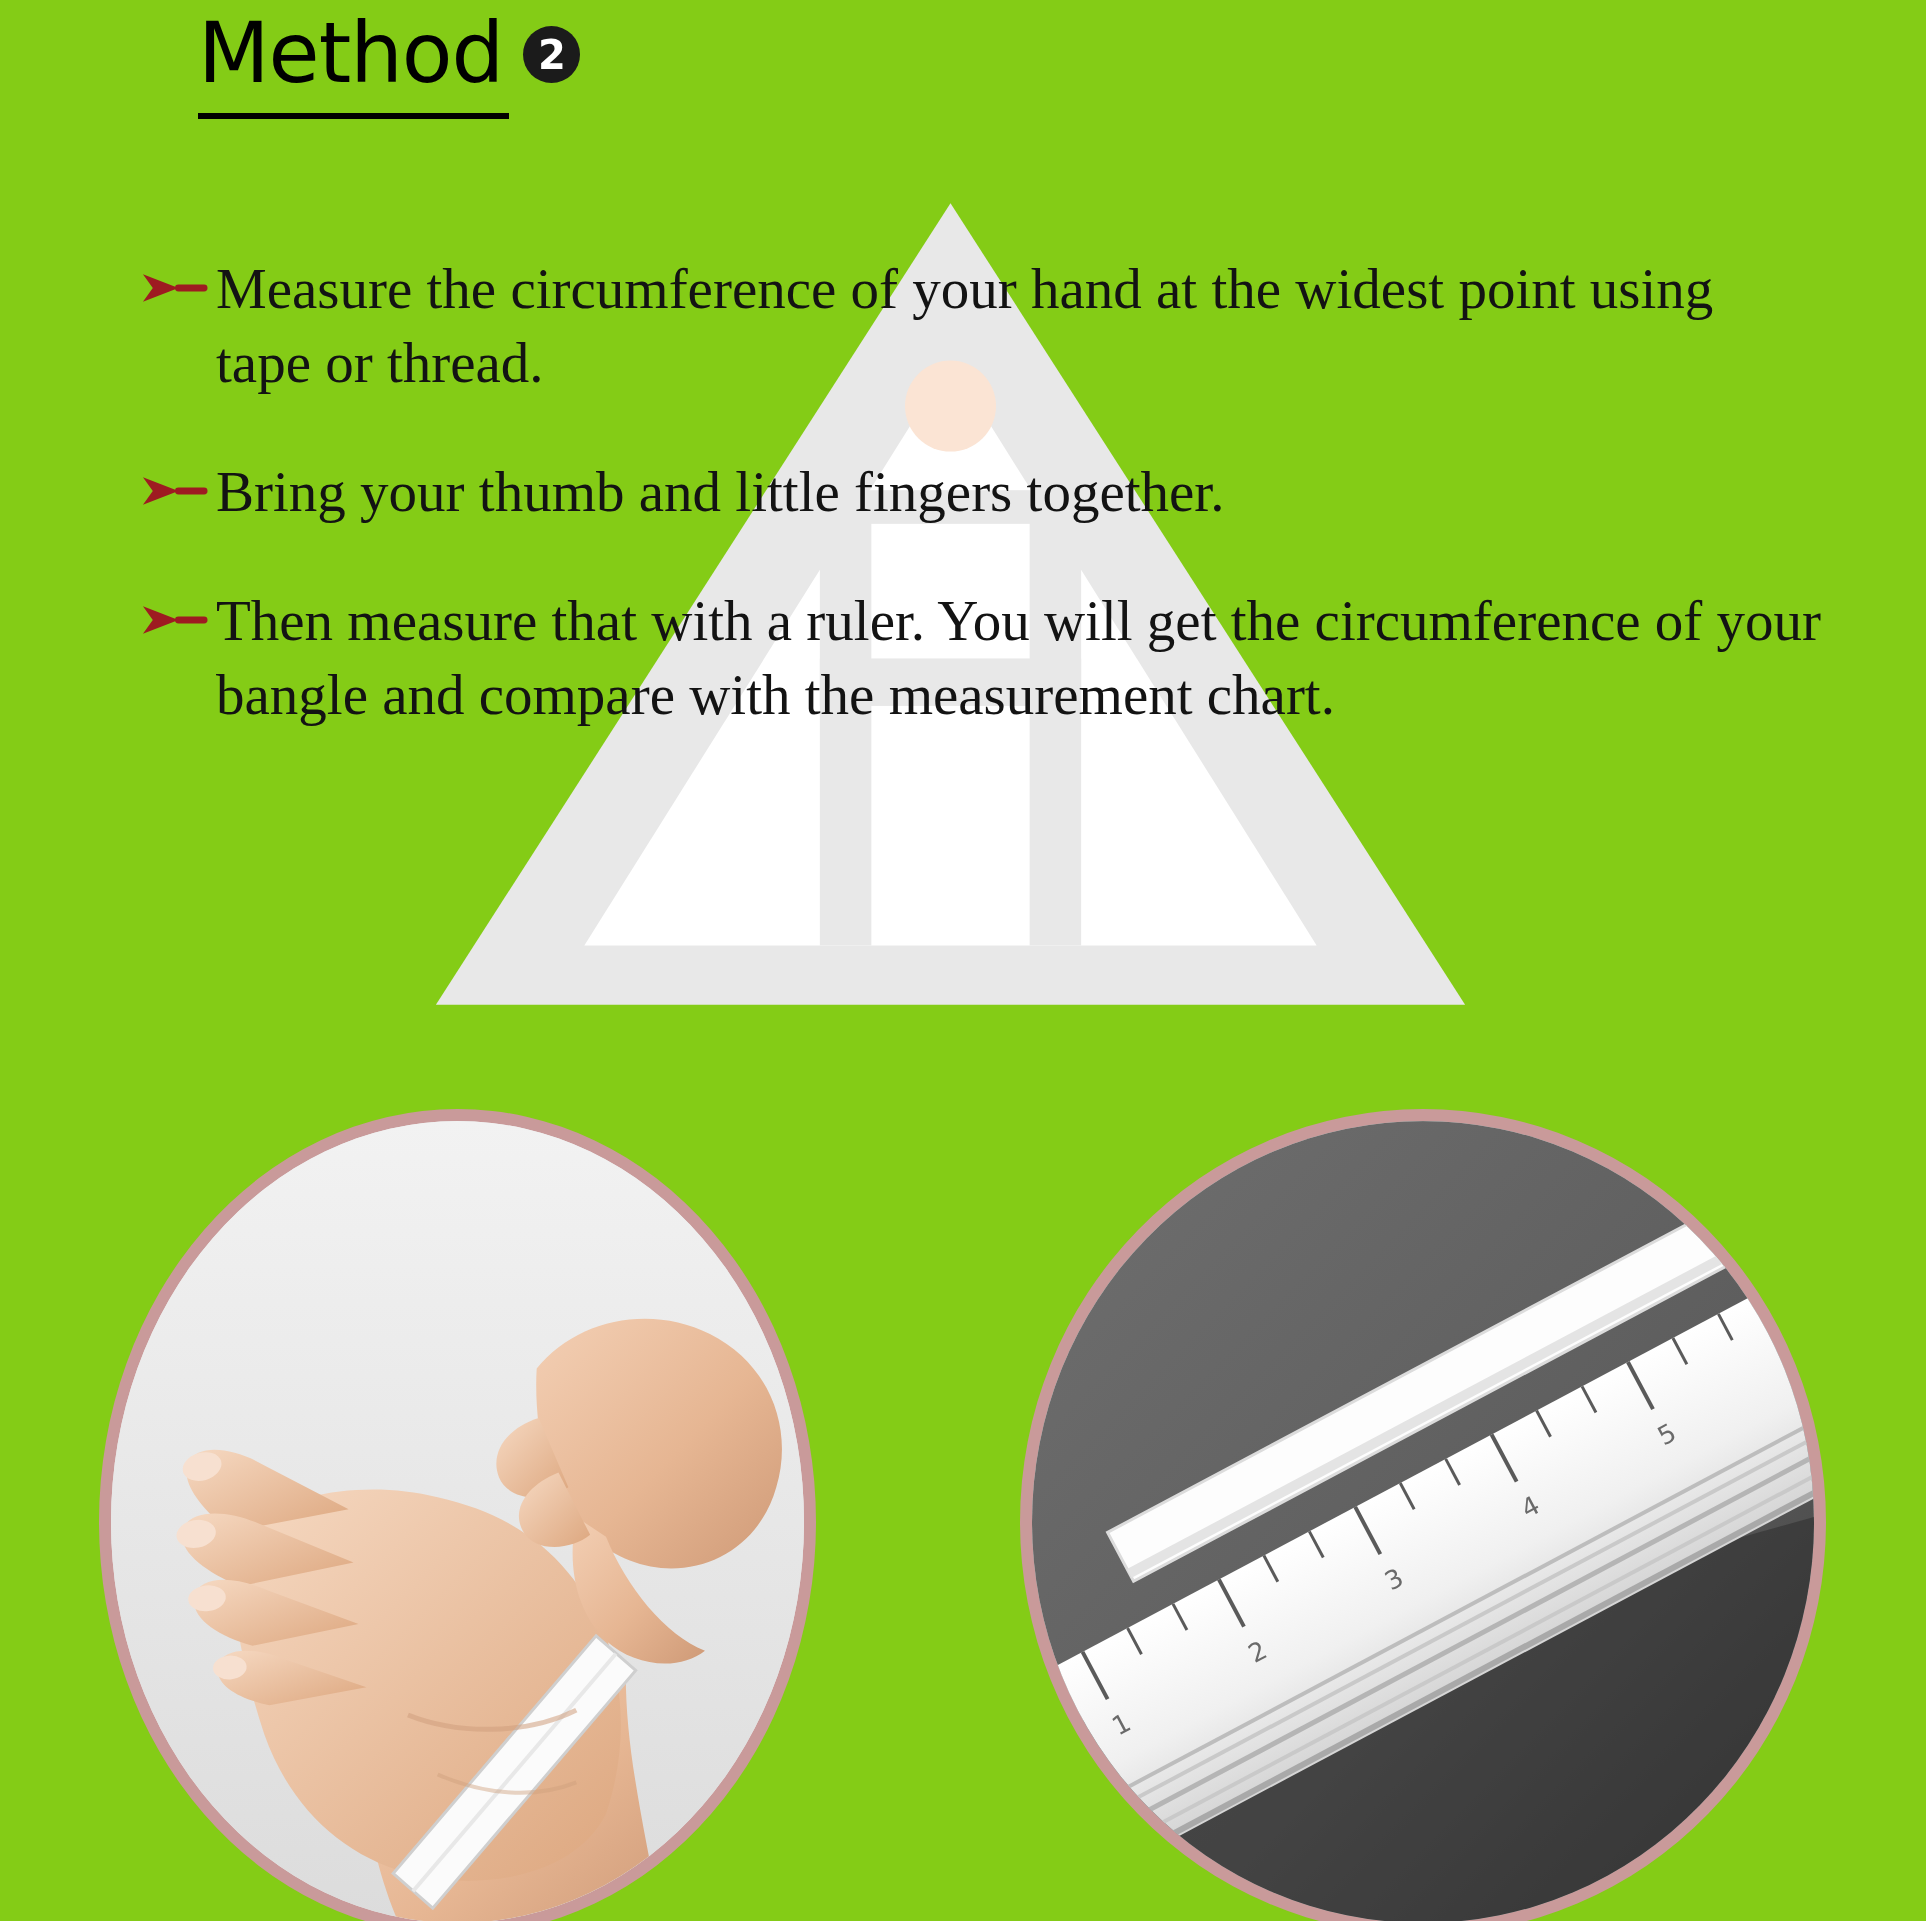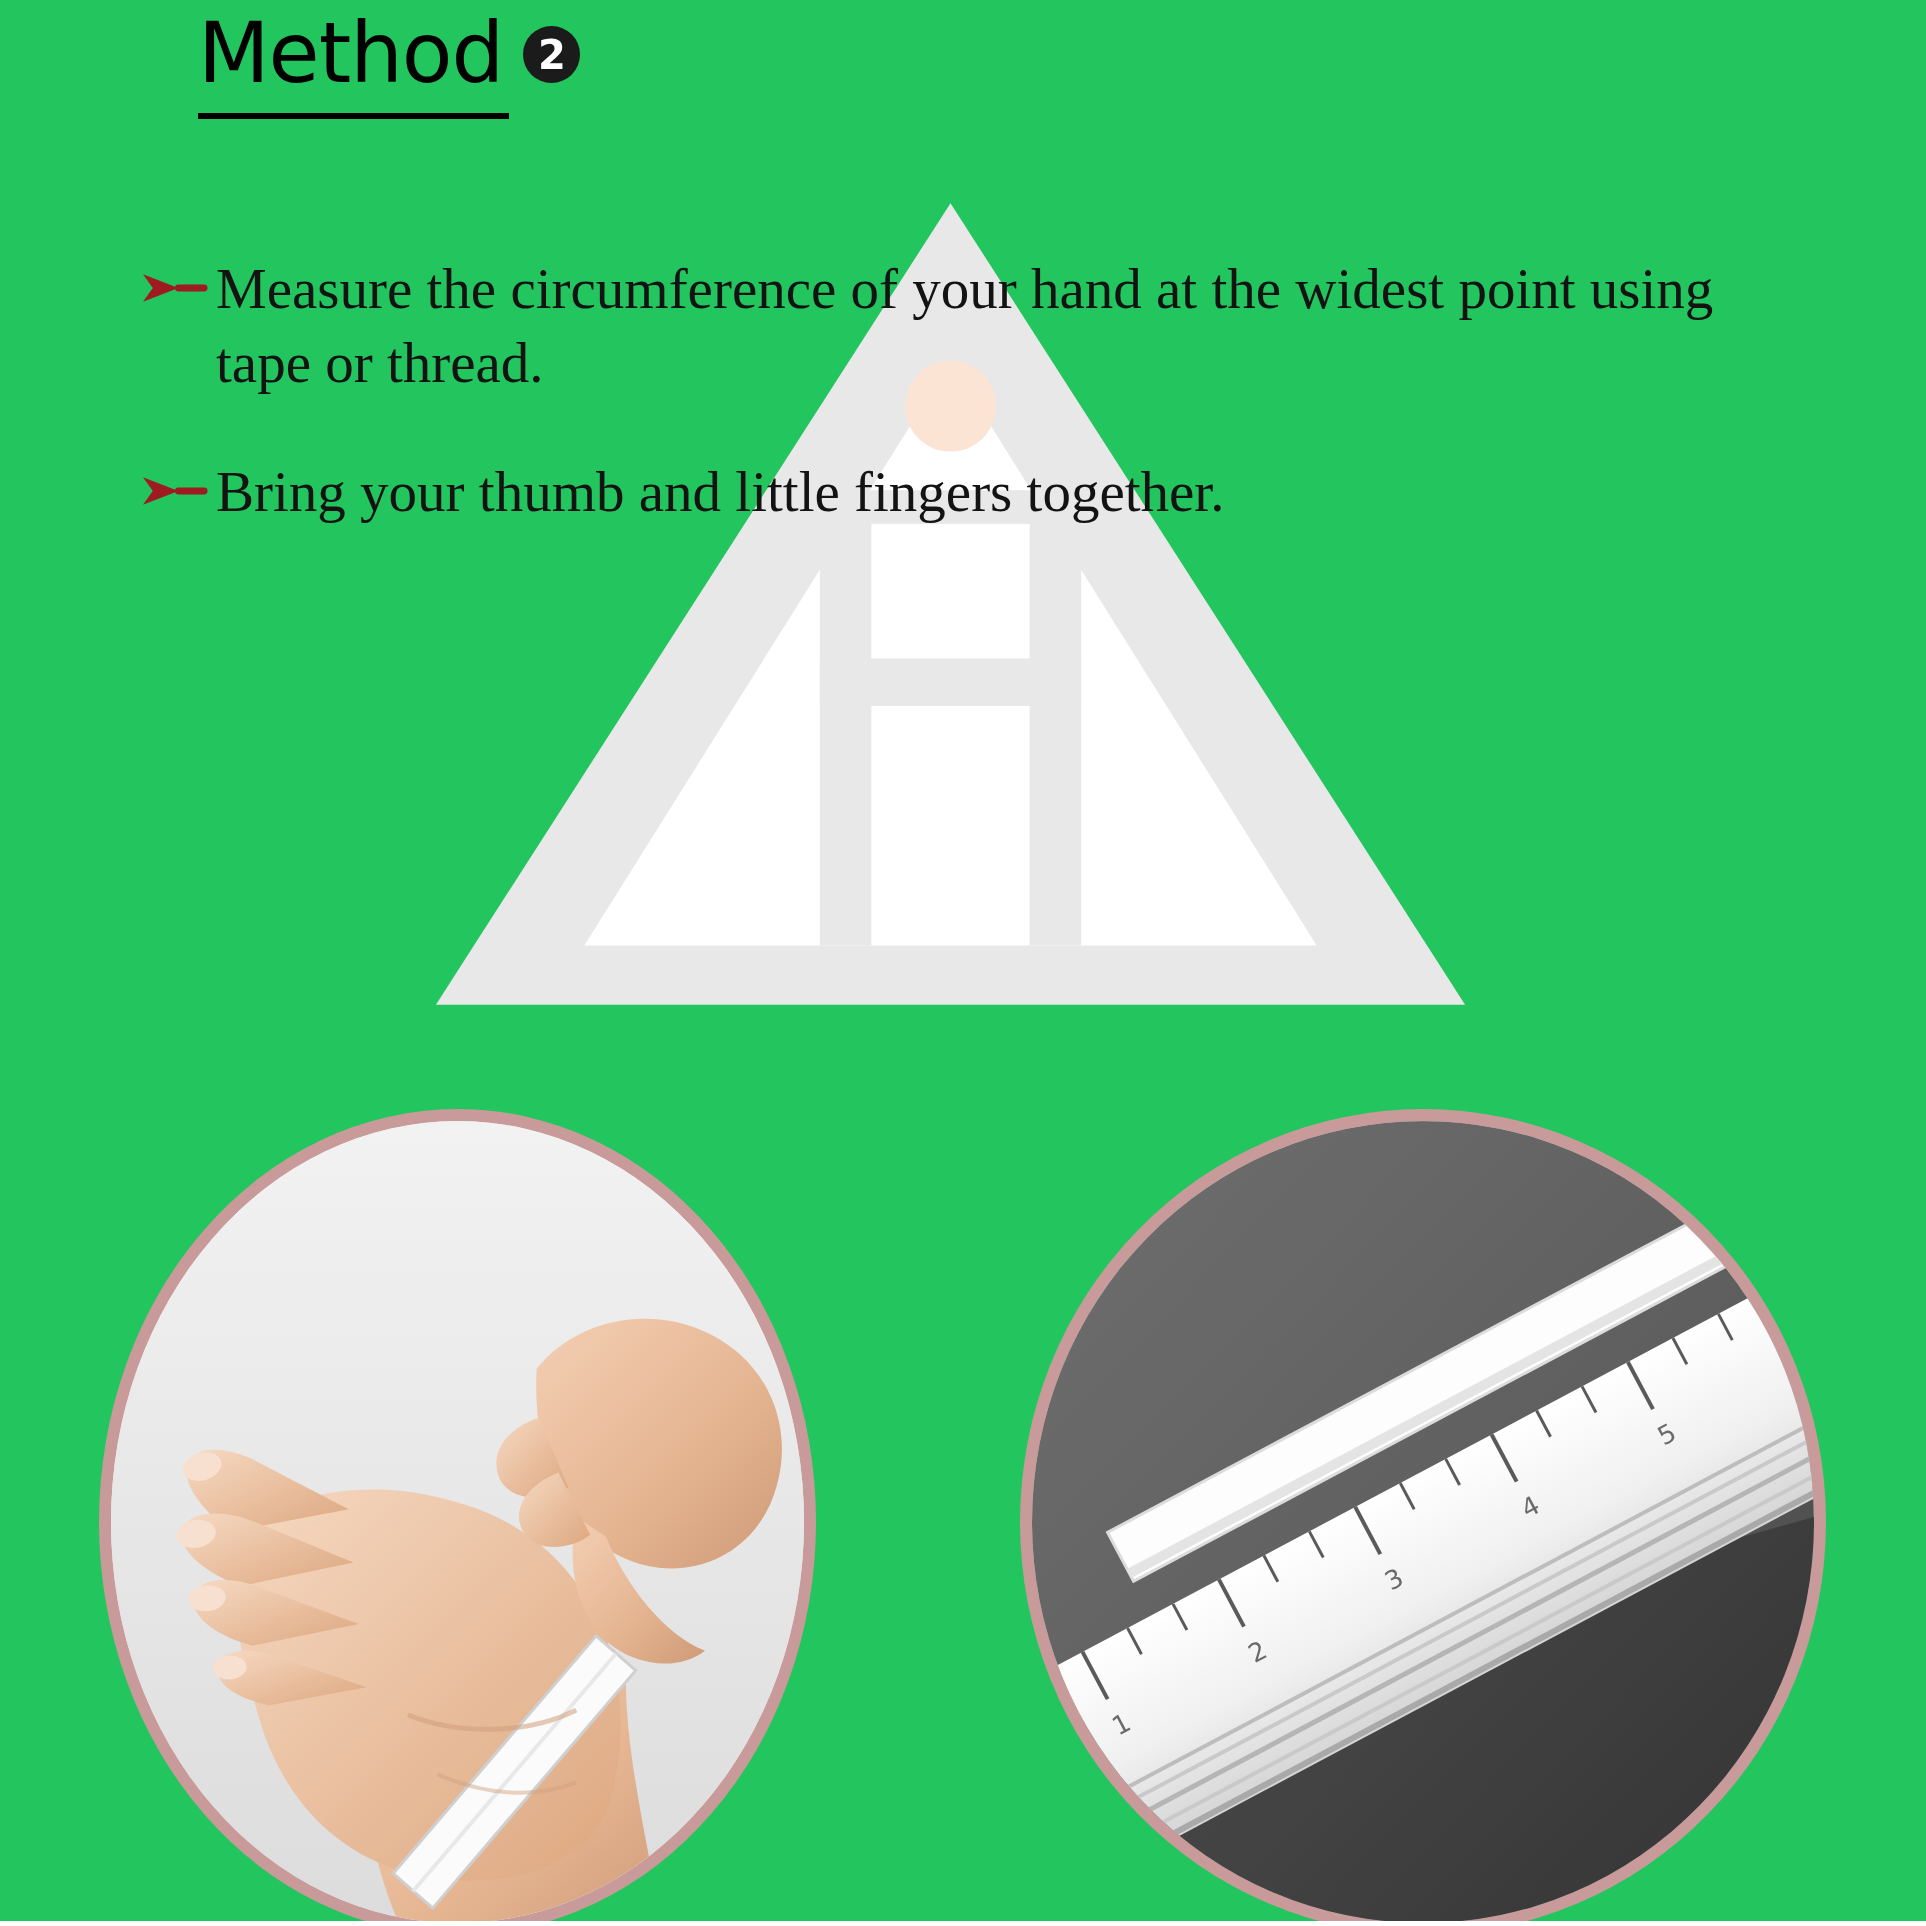--- a/index.html
+++ b/index.html
@@ -14,21 +14,21 @@
     overflow: hidden;
     font-family: "Liberation Serif", serif;
   }
 
   
   .page {
     position: absolute;
     left: 0; top: 0;
     width: 1927px;
     height: 1927px;
-    background: #22c55e;
+    background: #84cc16;
   }
 
   
   .watermark {
     position: absolute;
     left: 426px;
     top: 193px;
     width: 1049px;
     height: 822px;
     pointer-events: none;
@@ -172,20 +172,29 @@
     <div class="bullet-row b1">
       <div class="bullet-marker">
         <svg width="69" height="48" viewBox="0 0 70 48" xmlns="http://www.w3.org/2000/svg">
           <path d="M4 8 L40 22 L4 36 L14 22 Z" fill="#9e1b21"></path>
           <path d="M40 22 L66 22" stroke="#9e1b21" stroke-width="7" stroke-linecap="round"></path>
         </svg>
       </div>
       <div class="bullet-text">Bring your thumb and little fingers together.</div>
     </div>
 
+    <div class="bullet-row b3">
+      <div class="bullet-marker">
+        <svg width="69" height="48" viewBox="0 0 70 48" xmlns="http://www.w3.org/2000/svg">
+          <path d="M4 8 L40 22 L4 36 L14 22 Z" fill="#9e1b21"></path>
+          <path d="M40 22 L66 22" stroke="#9e1b21" stroke-width="7" stroke-linecap="round"></path>
+        </svg>
+      </div>
+      <div class="bullet-text">Then measure that with a ruler. You will get the circumference of your bangle and compare with the measurement chart.</div>
+    </div>
 
   </div>
 
   <div class="photos">
 
     <div class="photo-circle photo-left">
       <svg class="photo-inner" viewBox="0 0 700 810" xmlns="http://www.w3.org/2000/svg">
         <defs>
           <linearGradient id="bgL" x1="0" y1="0" x2="0" y2="1">
             <stop offset="0%" stop-color="#f2f2f2"></stop>

